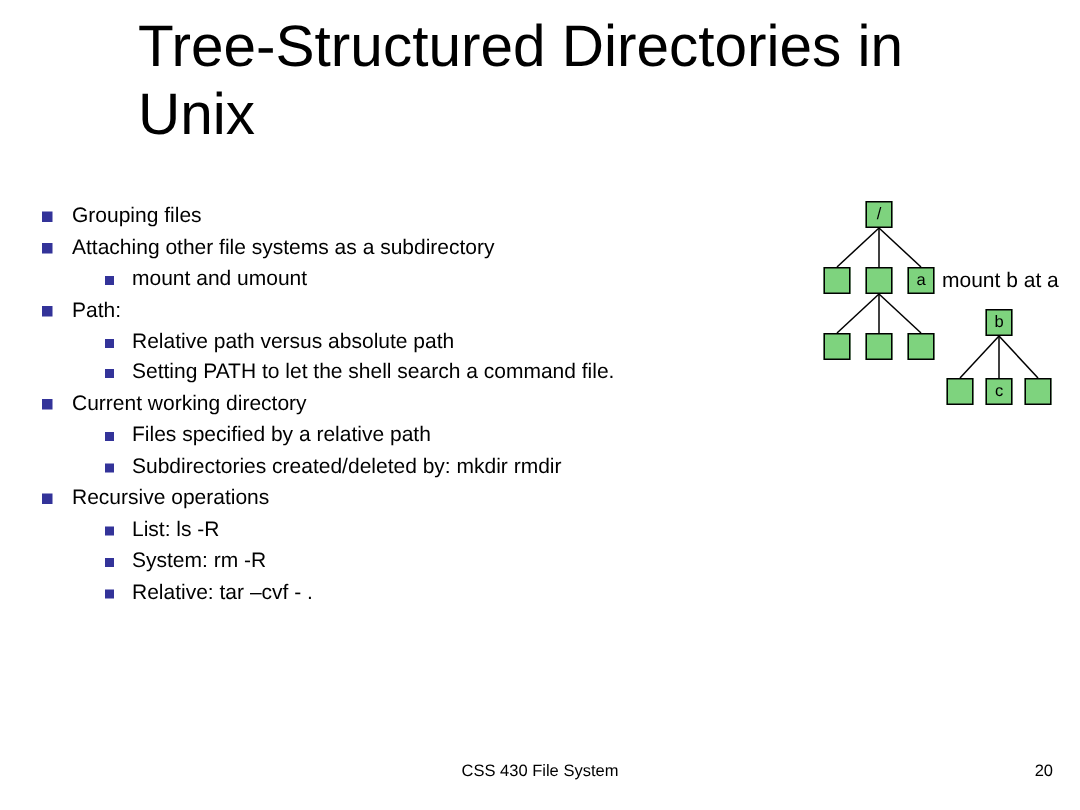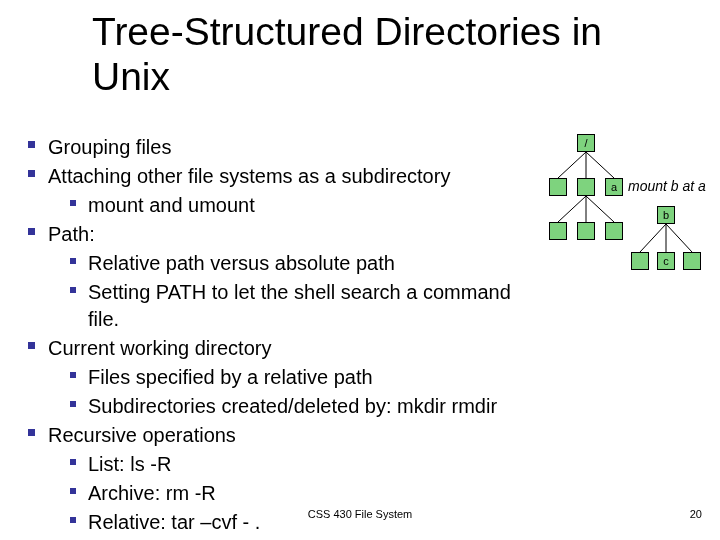--- a/index.html
+++ b/index.html
@@ -1,19 +1,19 @@
 <!DOCTYPE html>
 <html><head>
 <meta charset="utf-8">
 <style>
   * { box-sizing: border-box; margin: 0; padding: 0; }
   html, body { width: 720px; height: 540px; background: #fff; font-family: Arial, Helvetica, sans-serif; color: #000; overflow: hidden; }
   .slide { position: relative; width: 720px; height: 540px; }
   .title { position: absolute; left: 92px; top: 10px; width: 560px; font-size: 39px; line-height: 1.15; color: #000; }
-  .content { position: absolute; left: 20px; top: 134px; width: 520px; font-size: 20px; line-height: 1.35; }
+  .content { position: absolute; left: 20px; top: 134px; width: 520px; font-size: 14px; line-height: 1.35; }
   ul.outer { list-style: none; }
   ul.outer > li { position: relative; padding-left: 28px; margin-bottom: 2px; }
   ul.outer > li::before { content: ""; position: absolute; left: 8px; top: 7px; width: 7px; height: 7px; background: #333399; }
   ul.inner { list-style: none; margin-top: 2px; }
   ul.inner > li { position: relative; padding-left: 40px; margin-bottom: 2px; }
   ul.inner > li::before { content: ""; position: absolute; left: 22px; top: 8px; width: 6px; height: 6px; background: #333399; }
   .footer { position: absolute; left: 0; bottom: 12px; width: 720px; height: 20px; font-size: 11px; }
   .footer-center { position: absolute; left: 50%; transform: translateX(-50%); }
   .footer-right { position: absolute; right: 18px; }
   .tree { position: absolute; right: 4px; top: 134px; width: 170px; height: 200px; }
@@ -43,21 +43,21 @@
       </li>
       <li><span>Current working directory</span>
         <ul class="inner">
           <li><span>Files specified by a relative path</span></li>
           <li><span>Subdirectories created/deleted by: mkdir rmdir</span></li>
         </ul>
       </li>
       <li><span>Recursive operations</span>
         <ul class="inner">
           <li><span>List: ls -R</span></li>
-          <li><span>Archive: rm -R</span></li>
+          <li><span>System: rm -R</span></li>
           <li><span>Relative: tar –cvf - .</span></li>
         </ul>
       </li>
     </ul>
   </div>
 
   <div class="tree">
     <svg width="170" height="200">
       <line x1="40" y1="18" x2="12" y2="44" stroke="#000" stroke-width="1"></line>
       <line x1="40" y1="18" x2="40" y2="44" stroke="#000" stroke-width="1"></line>
@@ -73,20 +73,20 @@
     <div class="node" style="left:3px;  top:44px;"></div>
     <div class="node" style="left:31px; top:44px;"></div>
     <div class="node" style="left:59px; top:44px;">a</div>
     <div class="node" style="left:3px;  top:88px;"></div>
     <div class="node" style="left:31px; top:88px;"></div>
     <div class="node" style="left:59px; top:88px;"></div>
     <div class="node" style="left:111px; top:72px;">b</div>
     <div class="node" style="left:85px;  top:118px;"></div>
     <div class="node" style="left:111px; top:118px;">c</div>
     <div class="node" style="left:137px; top:118px;"></div>
-    <div class="mount-label" style="left:82px; top:44px;font-style:italic;">mount b at a</div>
+    <div class="mount-label" style="left:82px; top:44px;">mount b at a</div>
   </div>
 
   <div class="footer">
     <span class="footer-center">CSS 430 File System</span>
     <span class="footer-right">20</span>
   </div>
 </div>
 
 </body></html>

